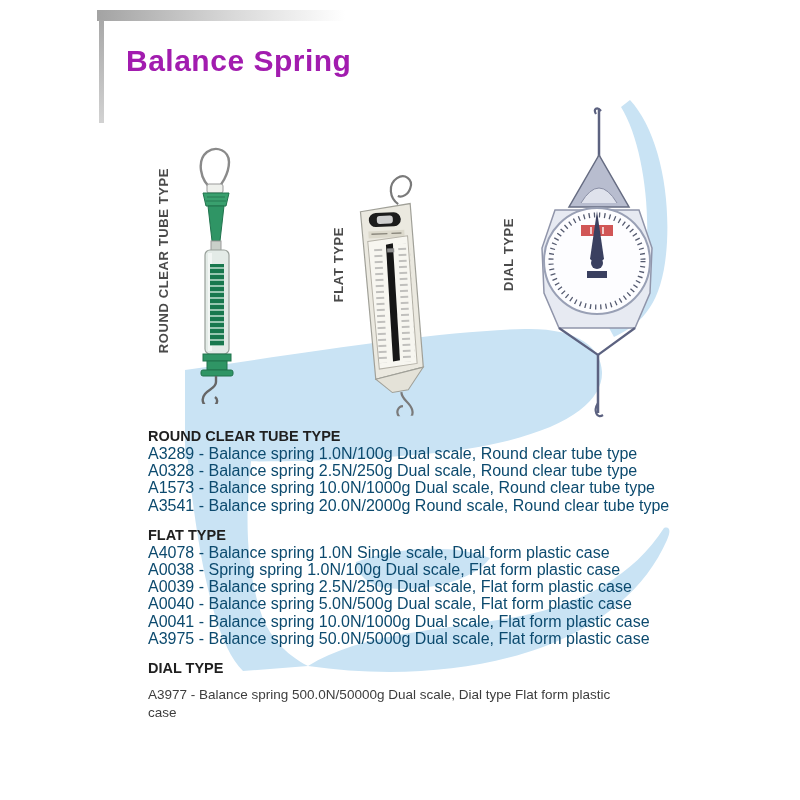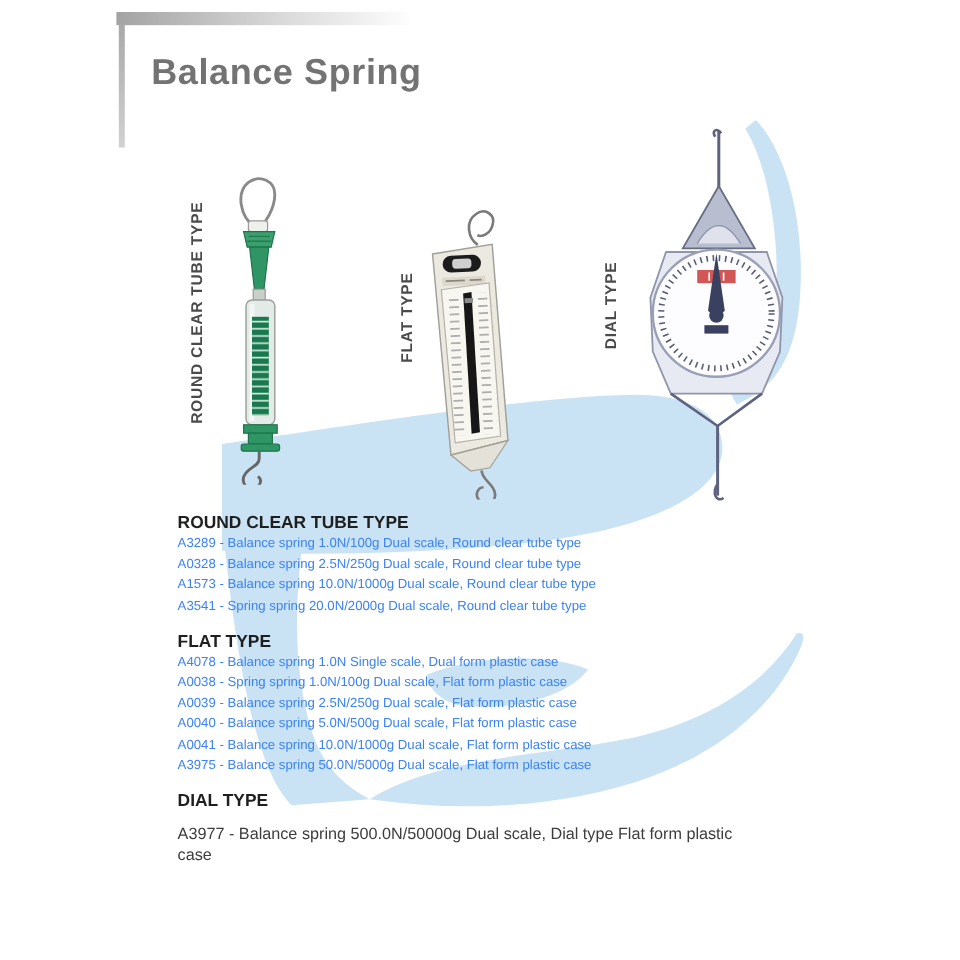--- a/index.html
+++ b/index.html
@@ -3,35 +3,35 @@
 <meta charset="utf-8">
 <style>
   html,body{margin:0;padding:0;background:#fff;}
   .page{position:relative;width:800px;height:800px;background:#ffffff;overflow:hidden;
         font-family:"Liberation Sans", sans-serif;}
   .topbar{position:absolute;left:97px;top:10px;width:248px;height:11px;
           background:linear-gradient(to right,#a3a3a3,#d9d9d9 55%,rgba(255,255,255,0));}
   .vrule{position:absolute;left:99px;top:20px;width:5px;height:103px;
          background:linear-gradient(#a8a8a8,#d2d2d2);}
   .page-title{position:absolute;left:126px;top:24px;font-size:30px;font-weight:bold;
-              color:#737373;letter-spacing:.5px;z-index:3;}
+              color:#a21caf;letter-spacing:.5px;z-index:3;}
   .swoosh{position:absolute;left:0;top:0;z-index:0;}
   .vlabel{position:absolute;writing-mode:vertical-rl;transform:rotate(180deg);
           font-weight:bold;font-size:13px;color:#4a4a4a;letter-spacing:.6px;z-index:2;white-space:nowrap;}
   .lbl-rctt{left:156px;top:168px;}
   .lbl-flat{left:331px;top:227px;}
   .lbl-dial{left:501px;top:218px;}
   .product{position:absolute;z-index:2;}
   .prod-tube{left:185px;top:146px;}
   .prod-flat{left:352px;top:168px;transform:rotate(-2.5deg);}
   .prod-dial{left:535px;top:103px;}
   .sections{position:absolute;left:148px;top:427px;width:525px;z-index:2;}
   .section{margin:0 0 12px 0;}
   .sec-heading{margin:0;font-size:14.5px;line-height:18px;font-weight:bold;color:#1f1f1f;}
-  .catalog-item{font-size:11px;line-height:17.2px;color:#3b82f6;}
+  .catalog-item{font-size:16px;line-height:17.2px;color:#0c4a6e;}
   .sec-desc{margin:2px 0 11px 0;font-size:11.5px;line-height:13.5px;color:#3d3d3d;width:490px;}
   .dial-item{margin-top:9px;width:470px;font-size:13.5px;line-height:18px;color:#3d3d3d;}
 </style>
 </head>
 <body>
 
 <div class="page">
 
   <div class="topbar"></div>
   <div class="vrule"></div>
@@ -113,21 +113,21 @@
     <path d="M63,300 C58,308 62,316 68,312" fill="none" stroke="#5c6280" stroke-width="2.2"></path>
   </svg>
 
   <div class="sections">
 
     <div class="section">
       <h3 class="sec-heading">ROUND CLEAR TUBE TYPE</h3>
       <div class="catalog-item">A3289 - Balance spring 1.0N/100g Dual scale,  Round clear tube type</div>
       <div class="catalog-item">A0328 - Balance spring  2.5N/250g Dual scale,  Round clear tube type</div>
       <div class="catalog-item">A1573 - Balance spring 10.0N/1000g Dual scale,  Round clear tube type</div>
-      <div class="catalog-item">A3541 - Spring spring 20.0N/2000g Dual scale,  Round clear tube type</div>
+      <div class="catalog-item">A3541 - Balance spring 20.0N/2000g Round scale,  Round clear tube type</div>
     </div>
 
     <div class="section">
       <h3 class="sec-heading">FLAT TYPE</h3>
       <div class="catalog-item">A4078 - Balance spring 1.0N Single scale,  Dual form plastic case</div>
       <div class="catalog-item">A0038 - Spring spring 1.0N/100g Dual scale,  Flat form plastic case</div>
       <div class="catalog-item">A0039 - Balance spring  2.5N/250g Dual scale,  Flat form plastic case</div>
       <div class="catalog-item">A0040 - Balance spring  5.0N/500g Dual scale,  Flat form plastic case</div>
       <div class="catalog-item">A0041 - Balance spring 10.0N/1000g Dual scale,  Flat form plastic case</div>
       <div class="catalog-item">A3975 - Balance spring 50.0N/5000g Dual scale,  Flat form plastic case</div>

